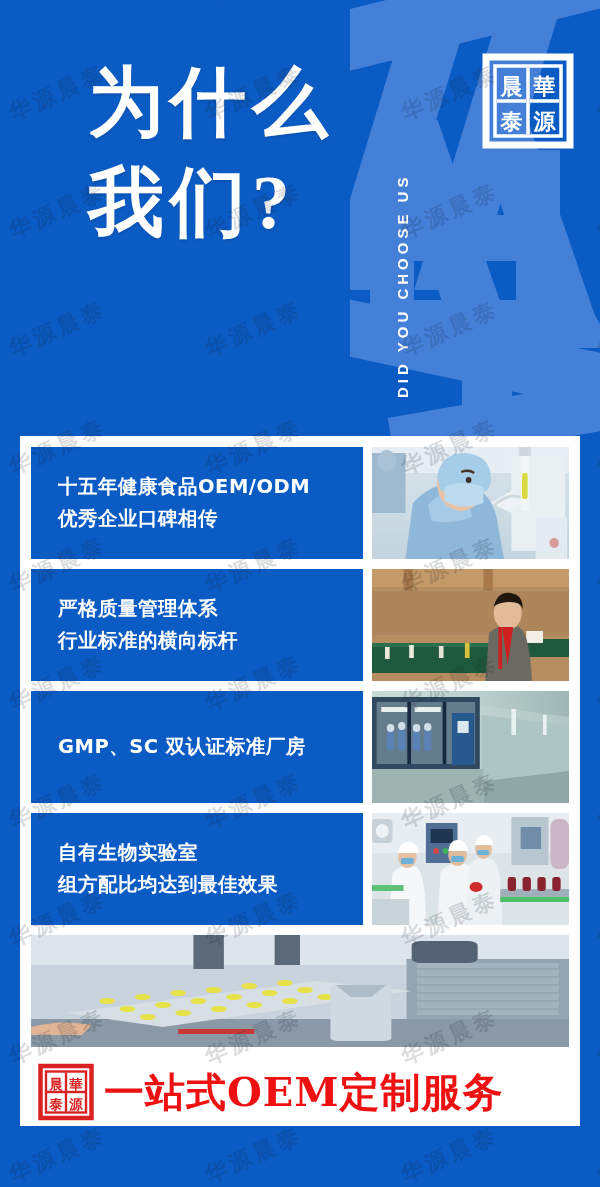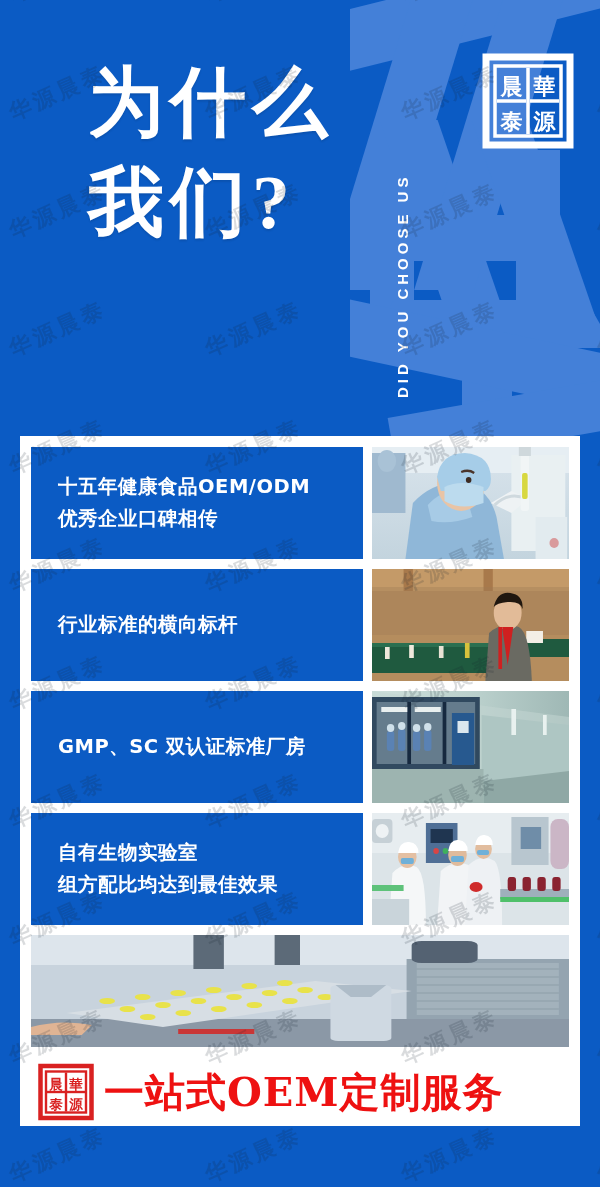--- a/index.html
+++ b/index.html
@@ -208,20 +208,21 @@
       <rect x="160" y="6" width="9" height="58" rx="3" fill="#f1f5f6"></rect>
       <rect x="161.5" y="26" width="6" height="26" rx="2" fill="#d8d840"></rect>
       <rect x="158" y="0" width="13" height="9" fill="#cfd8dc"></rect>
       <rect x="176" y="70" width="34" height="42" fill="#e2ebef"></rect>
       <circle cx="196" cy="96" r="5" fill="#cf4a4a" opacity=".5"></circle>
     </svg>
           </div>
         </div>
         <div class="row">
           <div class="card">
+            <div class="card-line">严格质量管理体系</div>
             <div class="card-line">行业标准的横向标杆</div>
           </div>
           <div class="photo">
     <svg viewBox="0 0 212 112" preserveAspectRatio="none">
       <rect width="212" height="112" fill="#b58d5e"></rect>
       <rect x="0" y="0" width="212" height="22" fill="#c49a68"></rect>
       <rect x="34" y="0" width="10" height="22" fill="#a8794b"></rect>
       <rect x="120" y="0" width="10" height="22" fill="#a8794b"></rect>
       <rect x="0" y="18" width="212" height="48" fill="#9e7b55" opacity=".35"></rect>
       <g>

